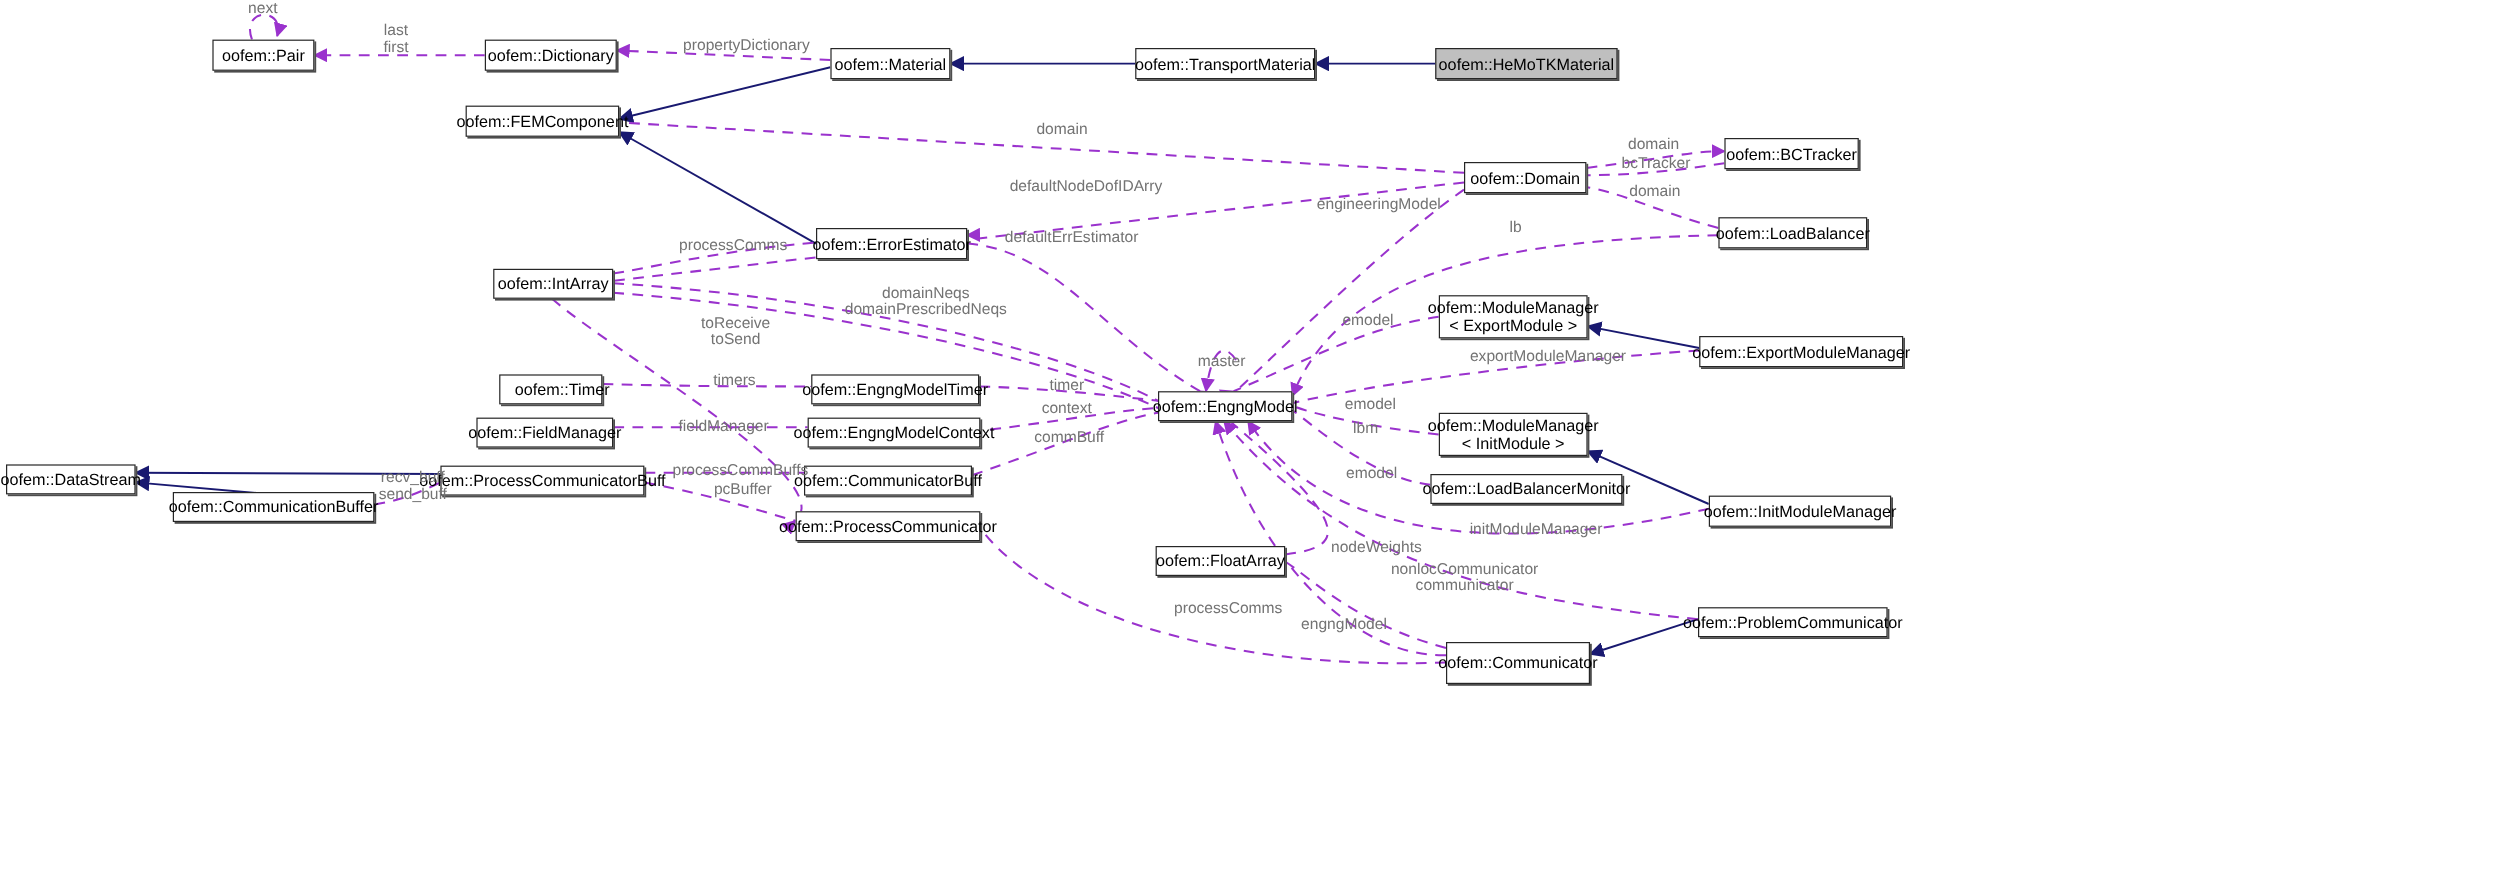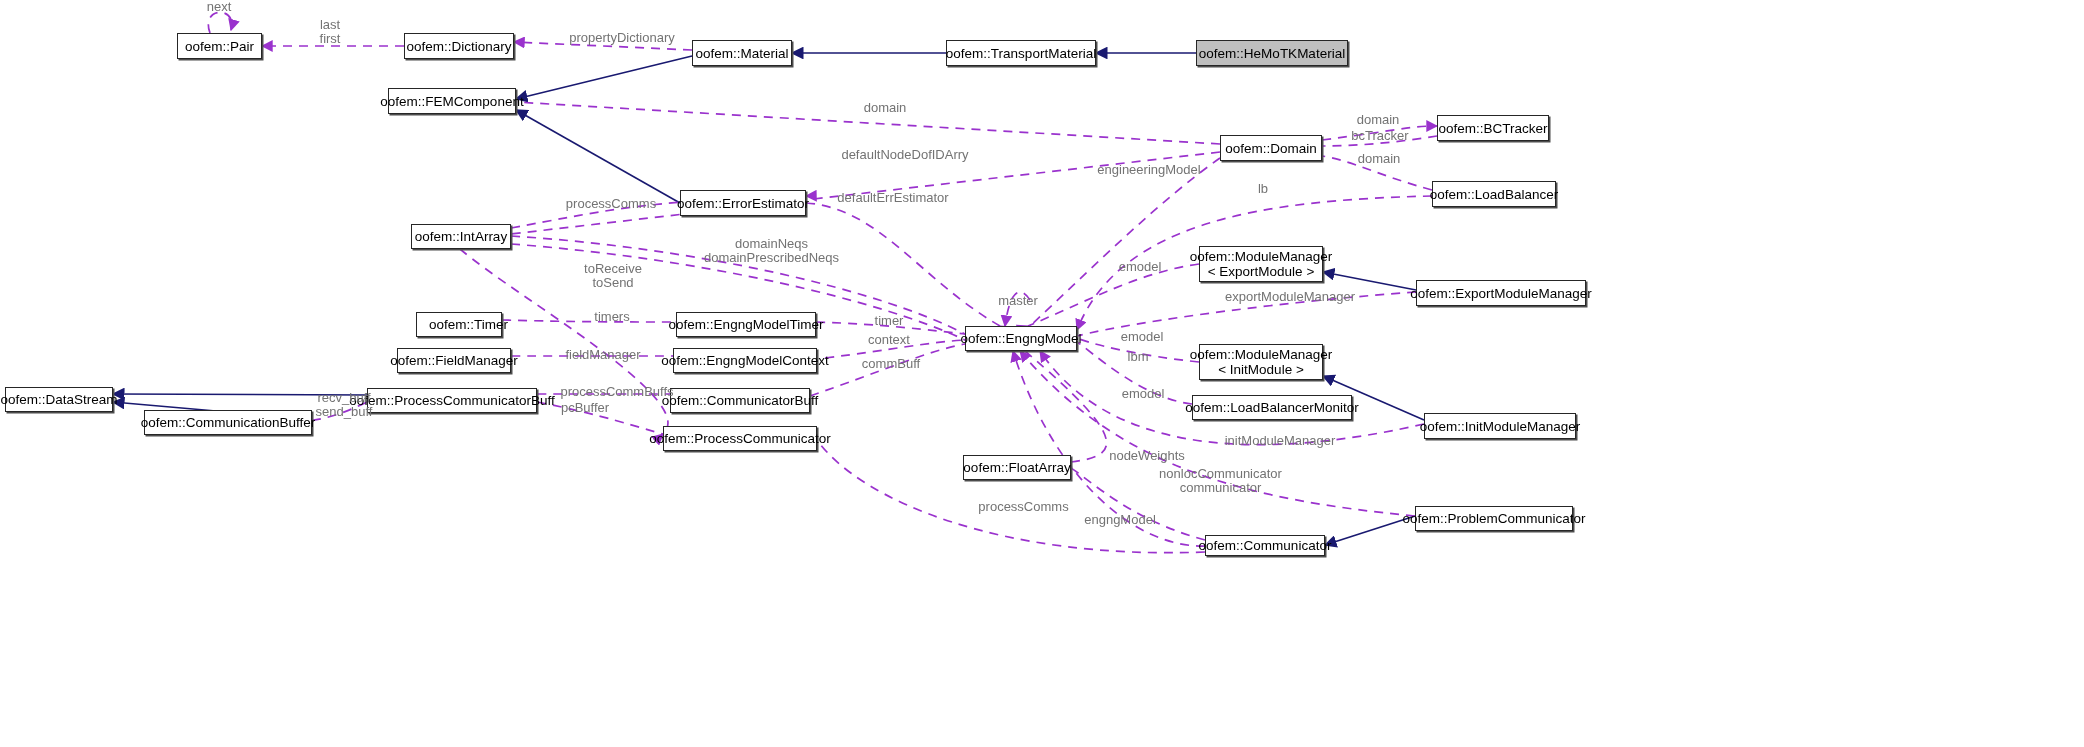--- a/index.html
+++ b/index.html
@@ -205,21 +205,21 @@
       </div>
       <div class="node" style="left: 663px; top: 426px; width: 154px; height: 25px;">
         <span>oofem::ProcessCommunicator</span>
       </div>
       <div class="node" style="left: 963px; top: 455px; width: 108px; height: 25px;">
         <span>oofem::FloatArray</span>
       </div>
       <div class="node" style="left: 1415px; top: 506px; width: 158px; height: 25px;">
         <span>oofem::ProblemCommunicator</span>
       </div>
-      <div class="node" style="left: 1205px; top: 535px; width: 120px; height: 21px;">
+      <div class="node" style="left: 1205px; top: 535px; width: 120px; height: 35px;">
         <span>oofem::Communicator</span>
       </div>
     </div>
 
   <div id="labels">
       <div class="edge-label" style="left: 194px; top: 0px; width: 50px;">next</div>
       <div class="edge-label" style="left: 305px; top: 18px; width: 50px;">last<br>first</div>
       <div class="edge-label" style="left: 557px; top: 31px; width: 130px;">propertyDictionary</div>
       <div class="edge-label" style="left: 855px; top: 101px; width: 60px;">domain</div>
       <div class="edge-label" style="left: 1348px; top: 113px; width: 60px;">domain</div>
@@ -238,21 +238,21 @@
       <div class="edge-label" style="left: 582px; top: 310px; width: 60px;">timers</div>
       <div class="edge-label" style="left: 864px; top: 314px; width: 50px;">timer</div>
       <div class="edge-label" style="left: 1112px; top: 330px; width: 60px;">emodel</div>
       <div class="edge-label" style="left: 859px; top: 333px; width: 60px;">context</div>
       <div class="edge-label" style="left: 1118px; top: 350px; width: 40px;">lbm</div>
       <div class="edge-label" style="left: 553px; top: 348px; width: 100px;">fieldManager</div>
       <div class="edge-label" style="left: 851px; top: 357px; width: 80px;">commBuff</div>
       <div class="edge-label" style="left: 552px; top: 385px; width: 130px;">processCommBuffs</div>
       <div class="edge-label" style="left: 1113px; top: 387px; width: 60px;">emodel</div>
       <div class="edge-label" style="left: 304px; top: 391px; width: 80px;">recv_buff<br>send_buff</div>
-      <div class="edge-label" style="left: 550px; top: 401px; width: 70px; text-align: center;">pcBuffer</div>
+      <div class="edge-label" style="left: 584px; top: 401px; width: 70px; text-align: center;">pcBuffer</div>
       <div class="edge-label" style="left: 1215px; top: 434px; width: 130px;">initModuleManager</div>
       <div class="edge-label" style="left: 1097px; top: 449px; width: 100px;">nodeWeights</div>
       <div class="edge-label" style="left: 1148px; top: 467px; width: 145px;">nonlocCommunicator<br>communicator</div>
       <div class="edge-label" style="left: 971px; top: 500px; width: 105px;">processComms</div>
       <div class="edge-label" style="left: 1075px; top: 513px; width: 90px;">engngModel</div>
     </div>
 
 </div>
 
 </body></html>

